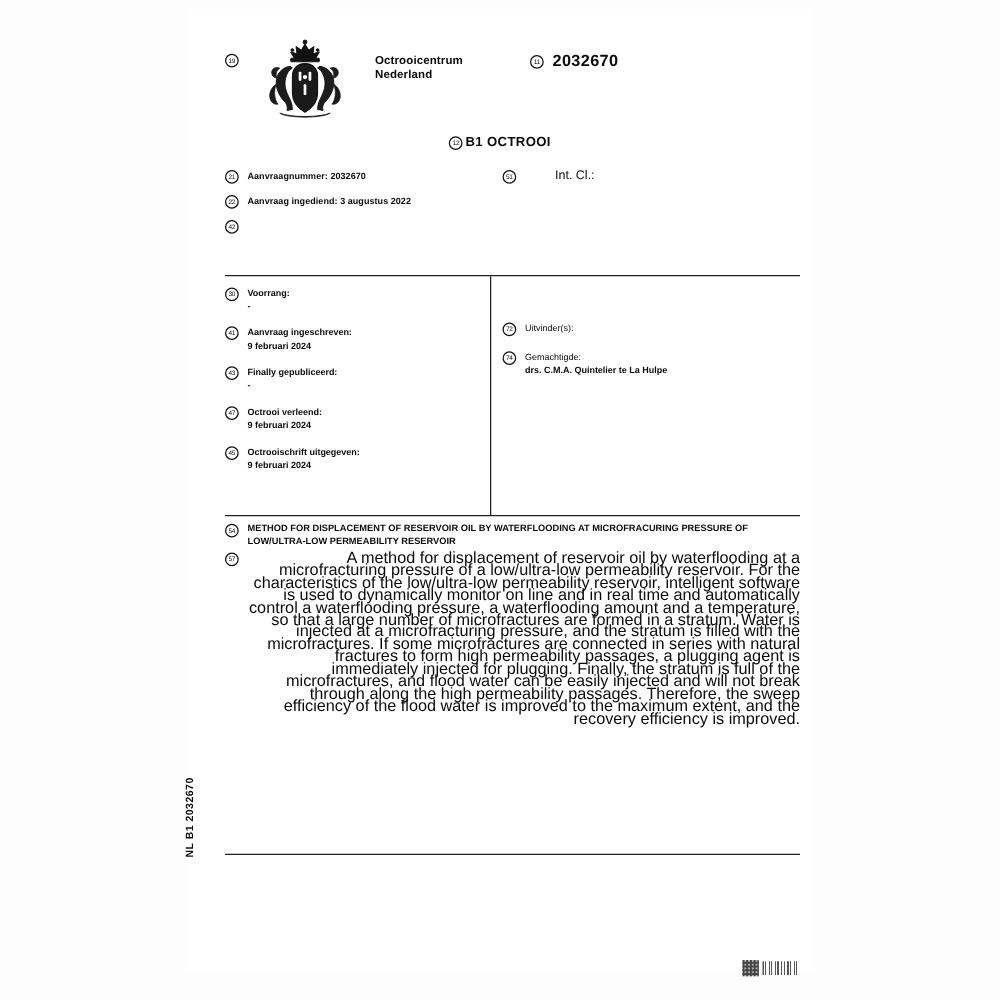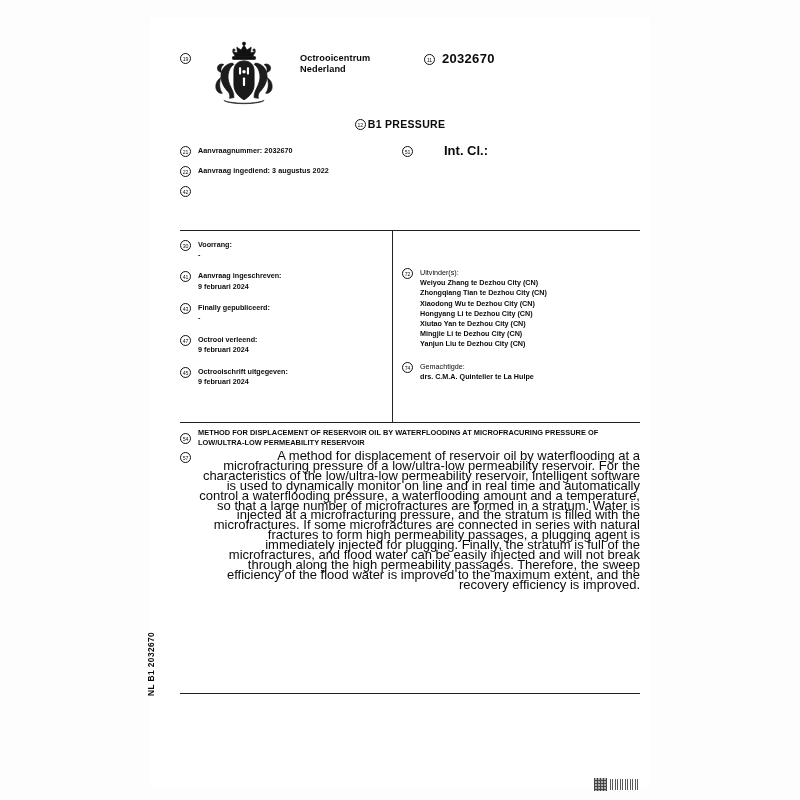--- a/index.html
+++ b/index.html
@@ -18,21 +18,21 @@
   #page {
     position: absolute;
     left: 0; top: 0;
     width: 800px; height: 800px;
     background: #fdfdfd;
   }
   
   #sheet {
     position: absolute;
     left: 150px;
-    top: 18px;
+    top: 8px;
     width: 500px;
     height: 770px;
     background: #ffffff;
   }
   
   .inid {
     display: inline-block;
     width: 11px;
     height: 11px;
     line-height: 11px;
@@ -112,22 +112,22 @@
     position: absolute;
     left: 0; top: 0;
     width: 215px;
   }
   #bib-top-right {
     position: absolute;
     left: 222px; top: 0;
     width: 238px;
   }
   .label-light {
-    font-size: 13px;
-    font-weight: bold;
+    font-size: 10px;
+    font-weight: normal;
     line-height: 9.6px;
     padding-left: 24px;
   }
   .cl-codes {
     font-size: 7.2px;
     font-weight: bold;
     line-height: 9.4px;
   }
   
   #rule-top {
@@ -172,21 +172,21 @@
   }
   .block-text .hdr { font-weight: normal; }
   .dash { font-weight: bold; }
   .name-list { white-space: pre-line; }
   
   #title-block {
     position: absolute;
     left: 30px; top: 410px;
     width: 460px;
     display: flex;
-    align-items: center;
+    align-items: flex-start;
   }
   #title-block .inid { margin-right: 7px; margin-top: 0.5px; }
   #title-text {
     font-size: 7.4px;
     font-weight: bold;
     line-height: 9.8px;
     letter-spacing: 0.02px;
   }
   #abstract-block {
     position: absolute;
@@ -296,21 +296,21 @@
       </svg>
 
       <div id="office-name">Octrooicentrum
 Nederland</div>
 
       <span class="inid" id="inid-11">11</span>
       <div id="patent-number">2032670</div>
     </div>
 
     <div id="kind-line">
-      <span class="inid">12</span><span id="kind-label">B1 PRESSURE</span>
+      <span class="inid">12</span><span id="kind-label">B1 OCTROOI</span>
     </div>
 
     <div id="bib-top">
 
       <div id="bib-top-left">
         <div class="field-row">
           <span class="inid">21</span>
           <div class="field-text">
             <span>Aanvraagnummer:</span>
             <span>2032670</span>
@@ -385,27 +385,20 @@
         </div>
       </div>
     </div>
 
     <div id="col-right">
 
       <div class="block-row" style="margin-top:28px">
         <span class="inid">72</span>
         <div class="block-text">
           <div class="hdr">Uitvinder(s):</div>
-          <div class="name-list">Weiyou Zhang te Dezhou City (CN)
-Zhongqiang Tian te Dezhou City (CN)
-Xiaodong Wu te Dezhou City (CN)
-Hongyang Li te Dezhou City (CN)
-Xiutao Yan te Dezhou City (CN)
-Mingjie Li te Dezhou City (CN)
-Yanjun Liu te Dezhou City (CN)</div>
         </div>
       </div>
 
       <div class="block-row" style="margin-top:12px">
         <span class="inid">74</span>
         <div class="block-text">
           <div class="hdr">Gemachtigde:</div>
           <div>drs. C.M.A. Quintelier te La Hulpe</div>
         </div>
       </div>

